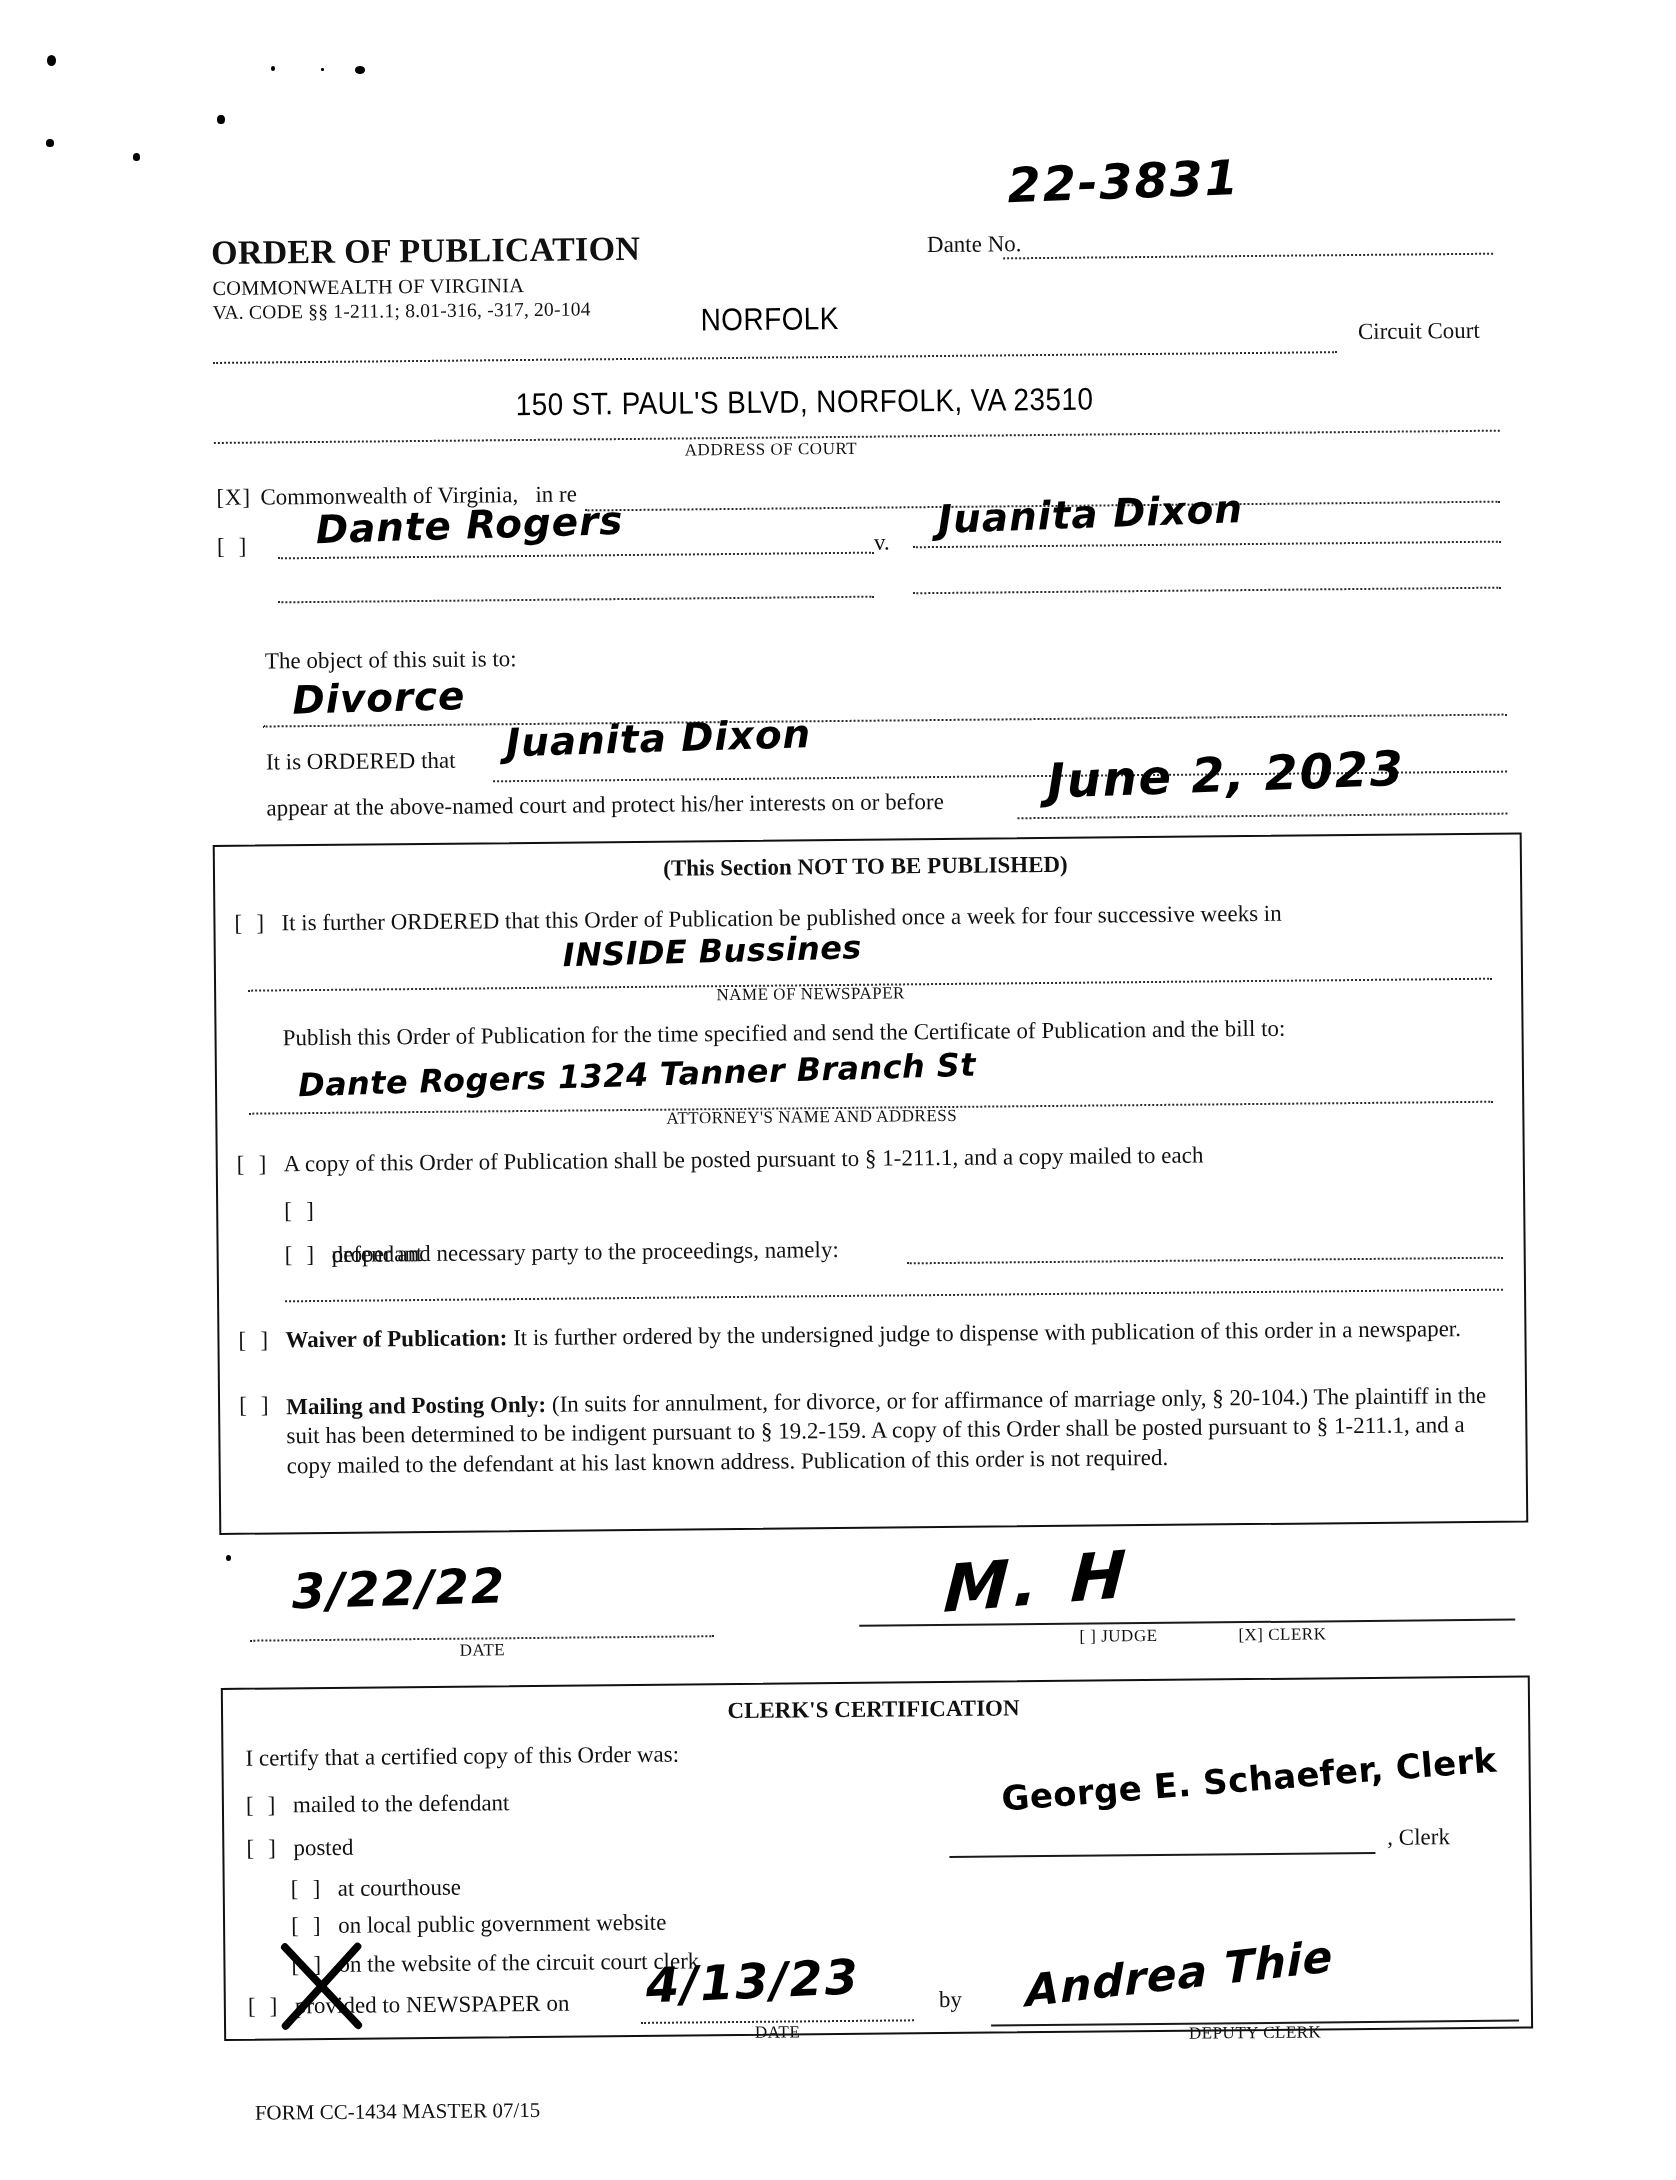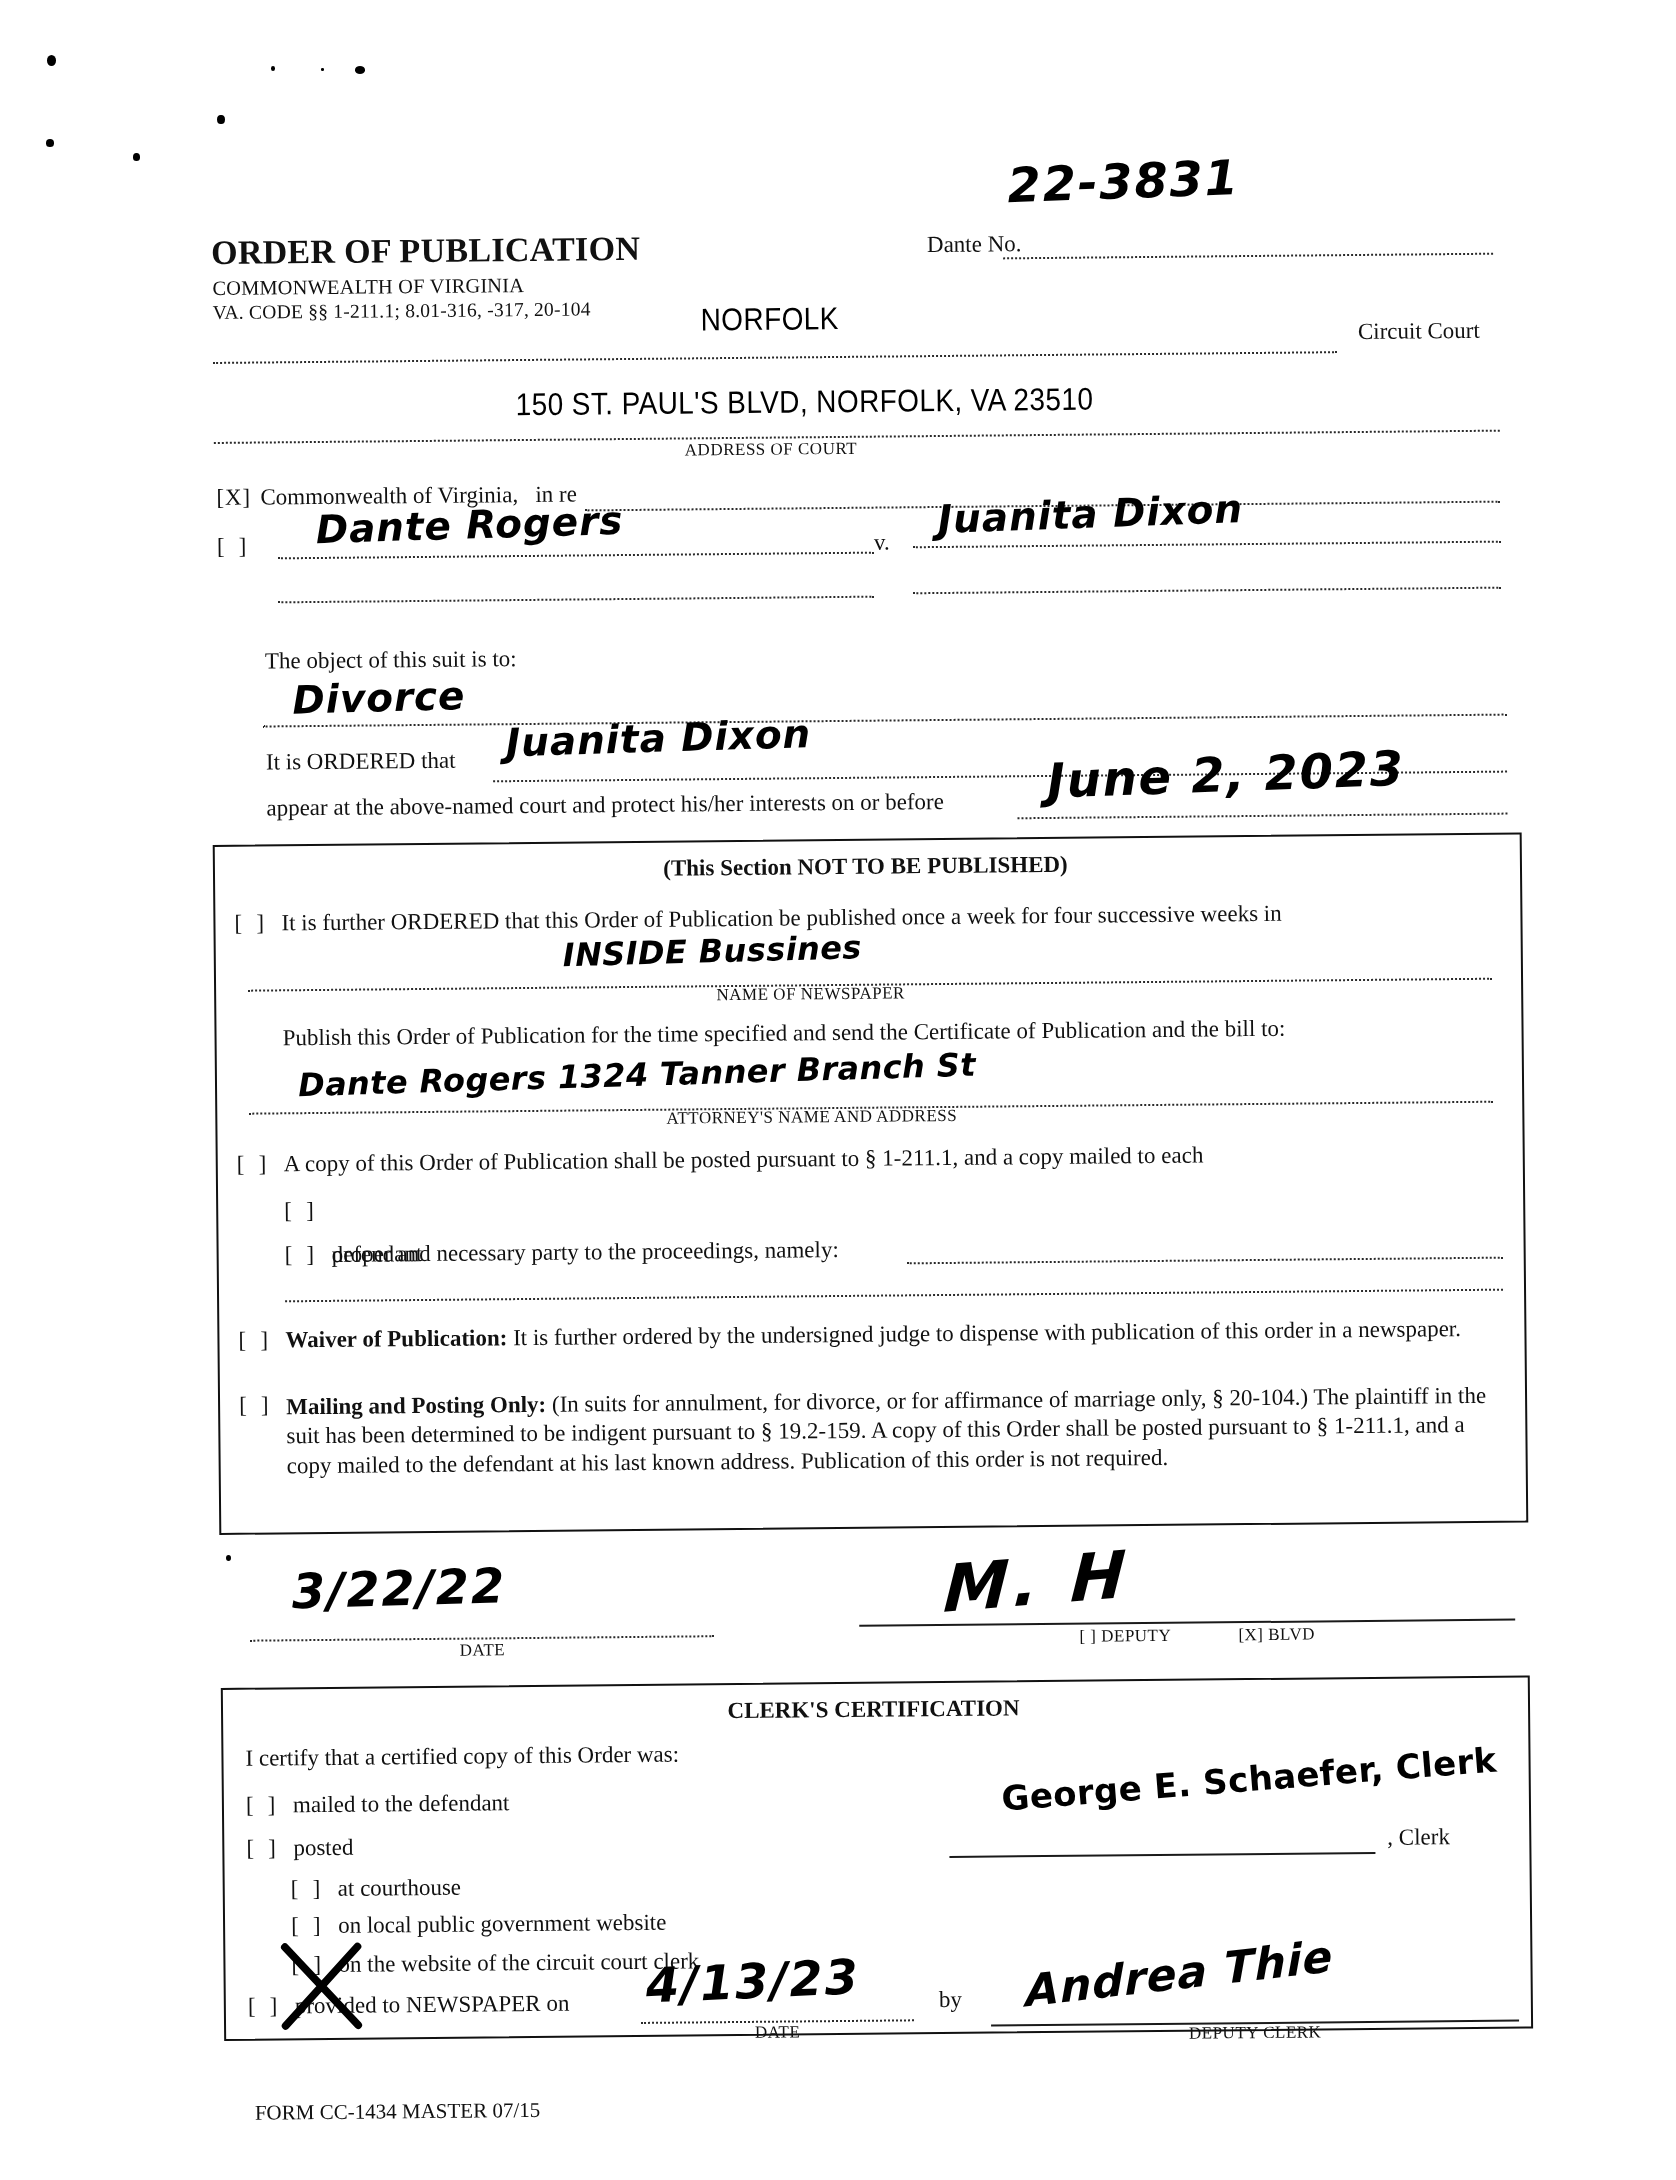--- a/index.html
+++ b/index.html
@@ -187,22 +187,22 @@
       <span class="bold">Mailing and Posting Only:</span>
       <span>(In suits for annulment, for divorce, or for affirmance of marriage only, § 20-104.)  The plaintiff in the suit has been determined to be indigent pursuant to § 19.2-159.  A copy of this Order shall be posted pursuant to § 1-211.1, and a copy mailed to the defendant at his last known address.  Publication of this order is not required.</span>
     </div>
 
     <div class="abs hand hand-lg" style="left:285px;top:1556px;transform:rotate(-1deg);">3/22/22</div>
     <div class="abs dots" style="left:243px;top:1634px;width:464px;"></div>
     <div class="abs t caption center" style="left:243px;top:1637px;width:464px;">DATE</div>
 
     <div class="abs solid" style="left:852px;top:1625px;width:656px;"></div>
     <div class="abs hand" style="left:937px;top:1546px;font-size:65px;letter-spacing:5.1px;transform:rotate(-4deg) skewX(-8deg);">M. H</div>
-    <div class="abs t caption" style="left:1072px;top:1629px;">[  ] DEPUTY</div>
-    <div class="abs t caption" style="left:1231px;top:1629px;">[X] BLVD</div>
+    <div class="abs t caption" style="left:1072px;top:1629px;">[  ] JUDGE</div>
+    <div class="abs t caption" style="left:1231px;top:1629px;">[X] CLERK</div>
 
     <div class="abs boxline" style="left:213px;top:1682px;width:1305px;height:349px;"></div>
 
     <div class="abs t body bold center" style="left:213px;top:1697px;width:1305px;">CLERK'S CERTIFICATION</div>
 
     <div class="abs t body" style="left:237px;top:1740px;">I certify that a certified copy of this Order was:</div>
 
     <div class="abs t cb" style="left:237px;top:1787px;">[  ]</div>
     <div class="abs t body" style="left:284px;top:1787px;">mailed to the defendant</div>
 

